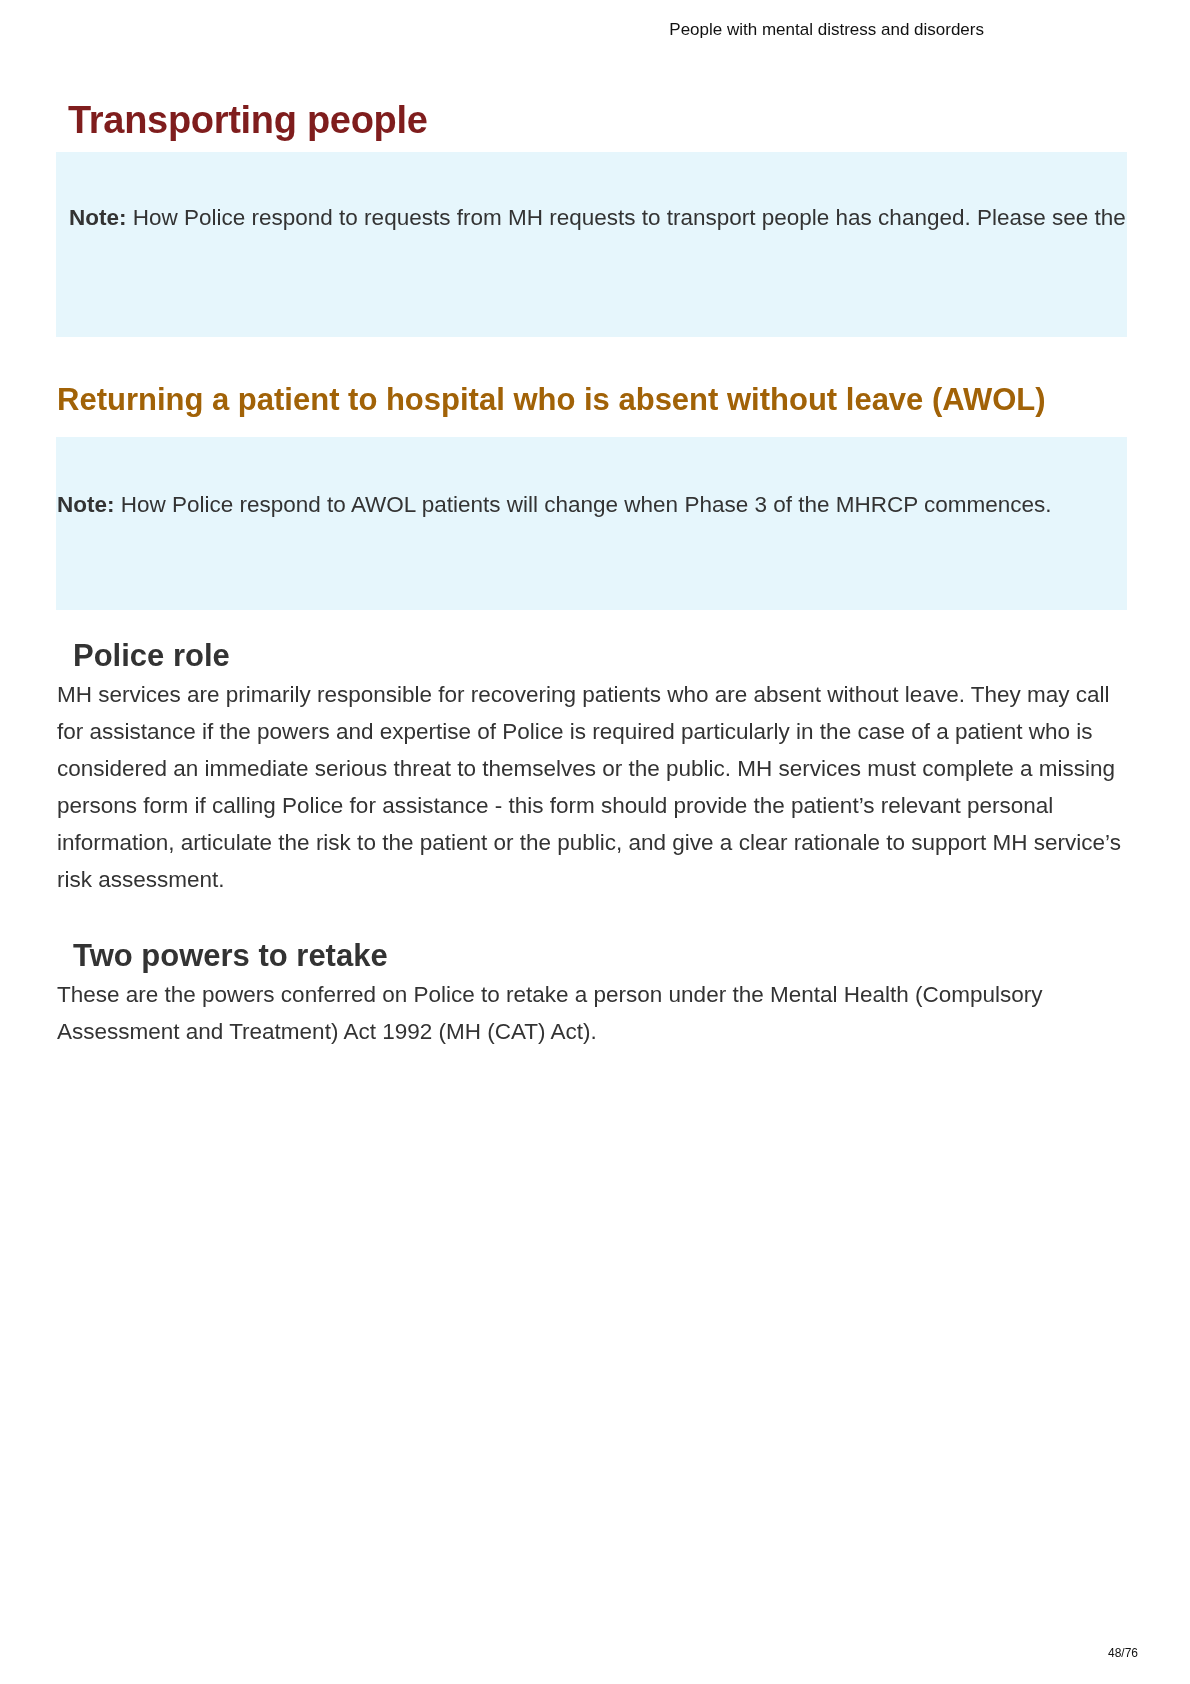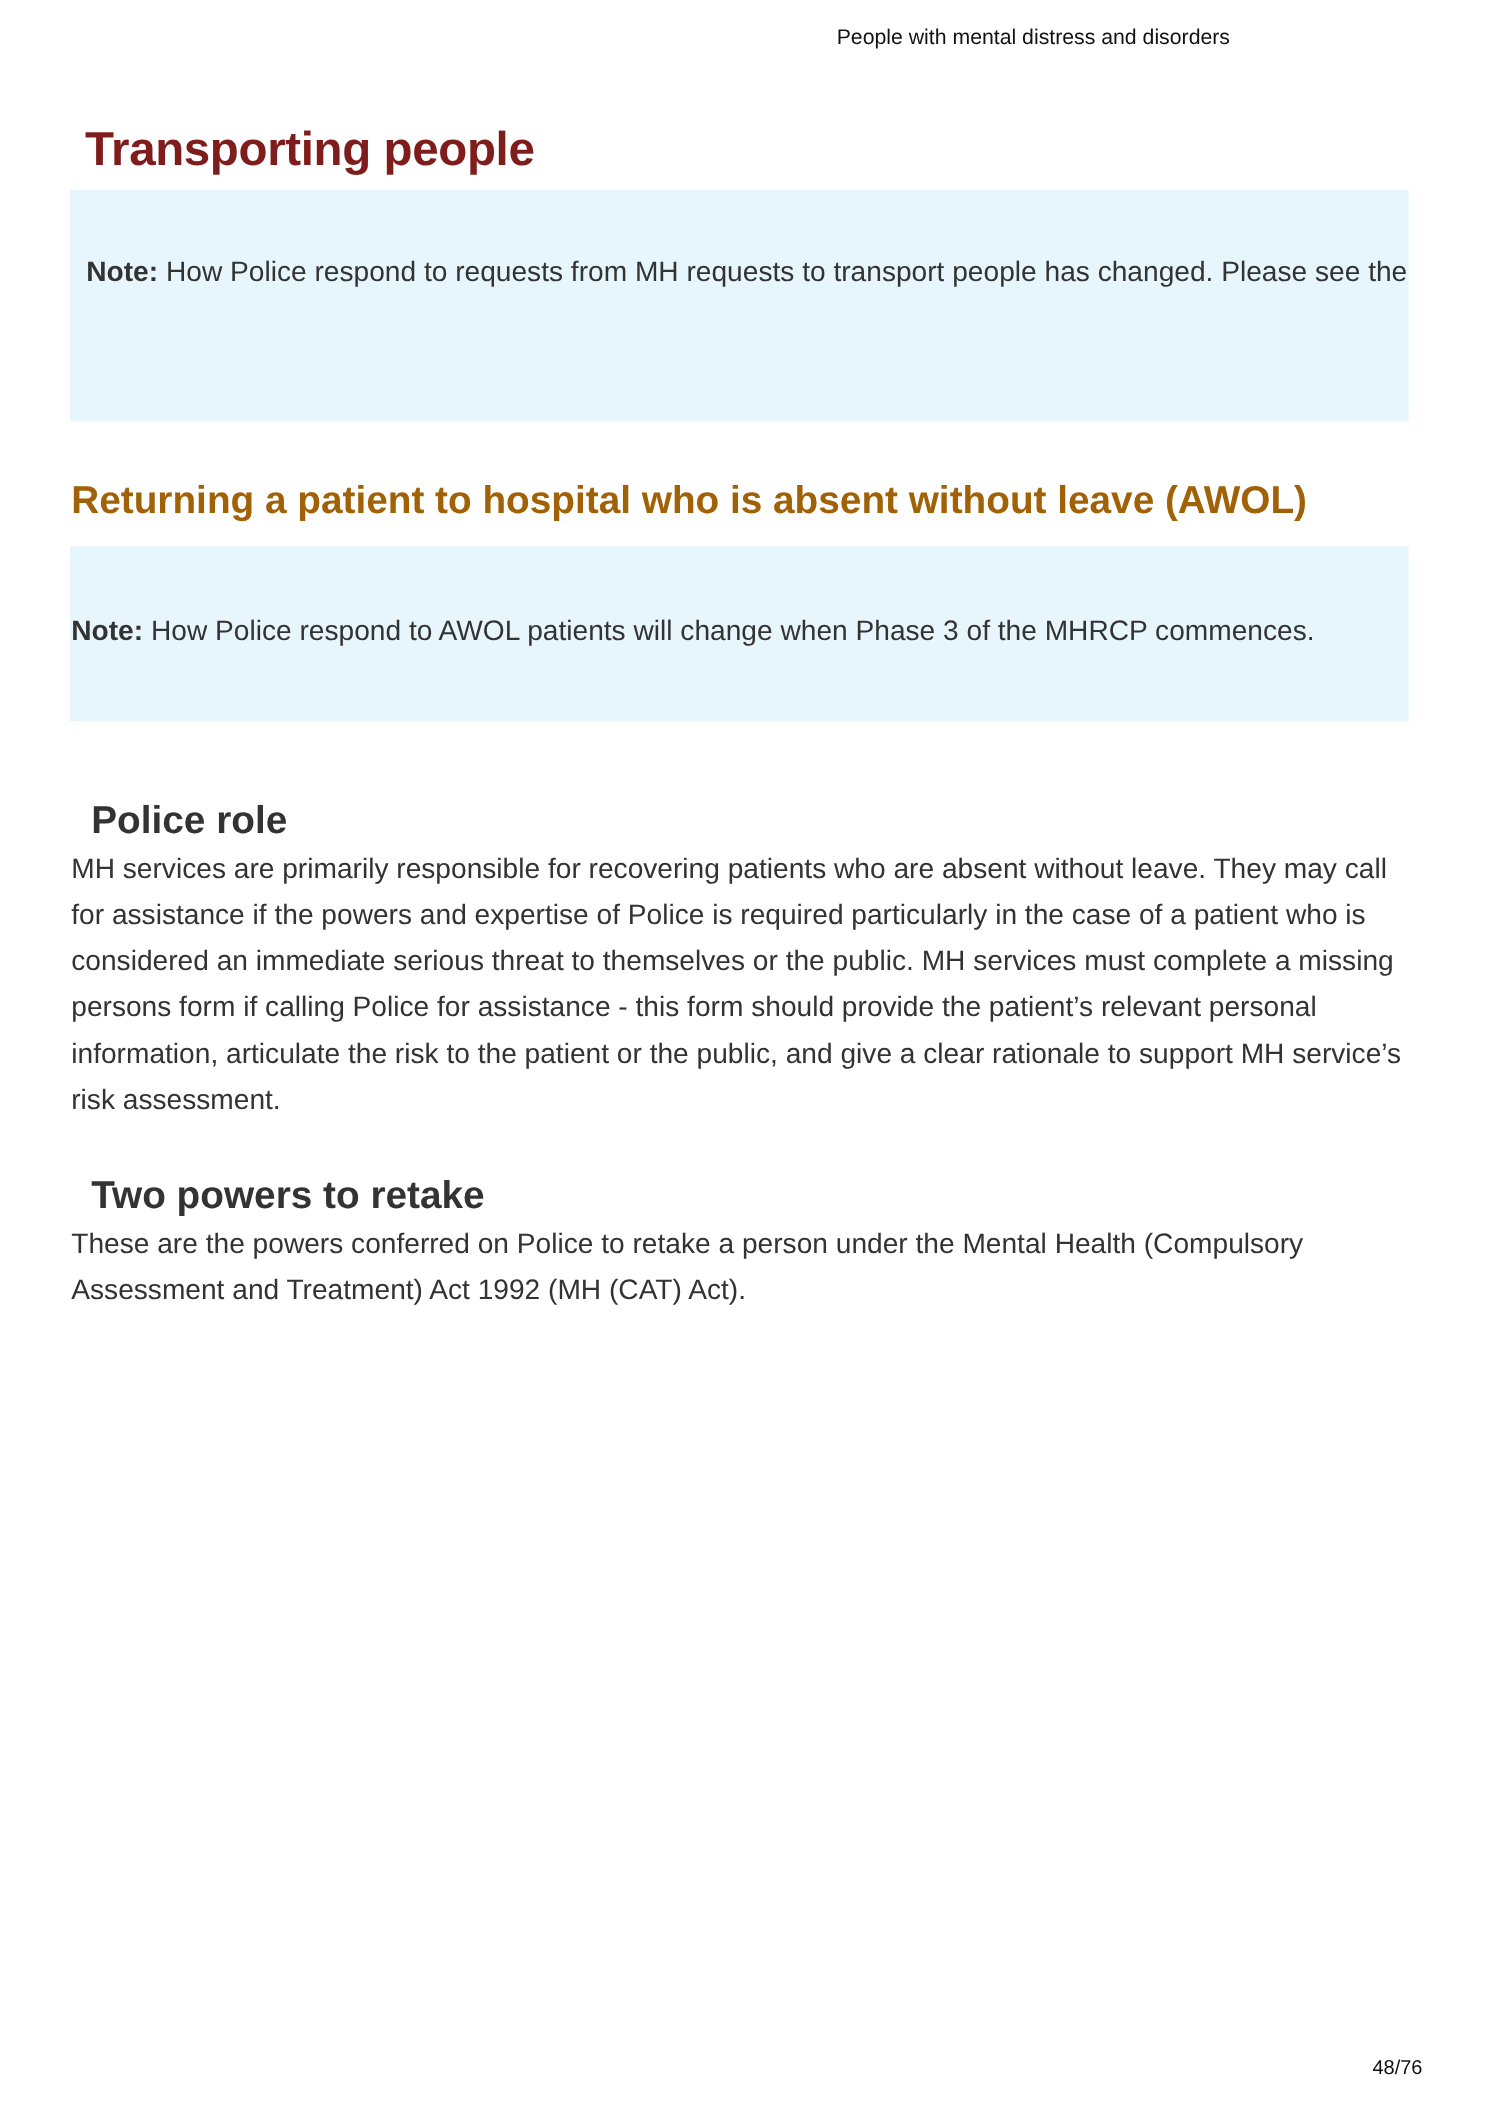--- a/index.html
+++ b/index.html
@@ -19,21 +19,21 @@
   }
   .note {
     position: absolute; left: -1px; width: 1071px;
     background: #e6f6fc;
     font-size: 22.5px; color: #333333;
     box-sizing: border-box; padding-left: 0;
   }
   .note1 { top: 152px; height: 185px; }
   .note1 .line1 { position: absolute; top: 53px; left: 1px; white-space: nowrap; margin-left: 12px; }
   .note1 .line2 { position: absolute; top: 99px; left: 1px; white-space: nowrap; }
-  .note2 { top: 437px; height: 140px; }
+  .note2 { top: 437px; height: 173px; }
   .note2 .line1 { position: absolute; top: 55px; left: 1px; white-space: nowrap; }
   .note b { font-weight: bold; }
   a.link { color: #0f7ba3; text-decoration: underline; }
   h2 {
     position: absolute; left: 0; margin: 0;
     font-size: 31px; font-weight: bold; color: #a16207;
   }
   h2.awol { top: 382px; }
   h3 {
     position: absolute; left: 0; margin: 16px;
@@ -42,21 +42,21 @@
   h3.role { top: 622px; }
   h3.retake { top: 922px; }
   p.body {
     position: absolute; left: 0; margin: 0; width: 1075px;
     font-size: 22.5px; line-height: 37px; color: #333333;
   }
   p.role-text { top: 676px; }
   p.retake-text { top: 976px; }
   .page-num {
     position: absolute; top: 1646px; right: 52px;
-    font-size: 16px; color: #111111;
+    font-size: 12px; color: #111111;
   }
 </style>
 </head>
 <body>
 
 <div class="running-header">People with mental distress and disorders</div>
 
 <div class="content">
 
   <h1>Transporting people</h1>

